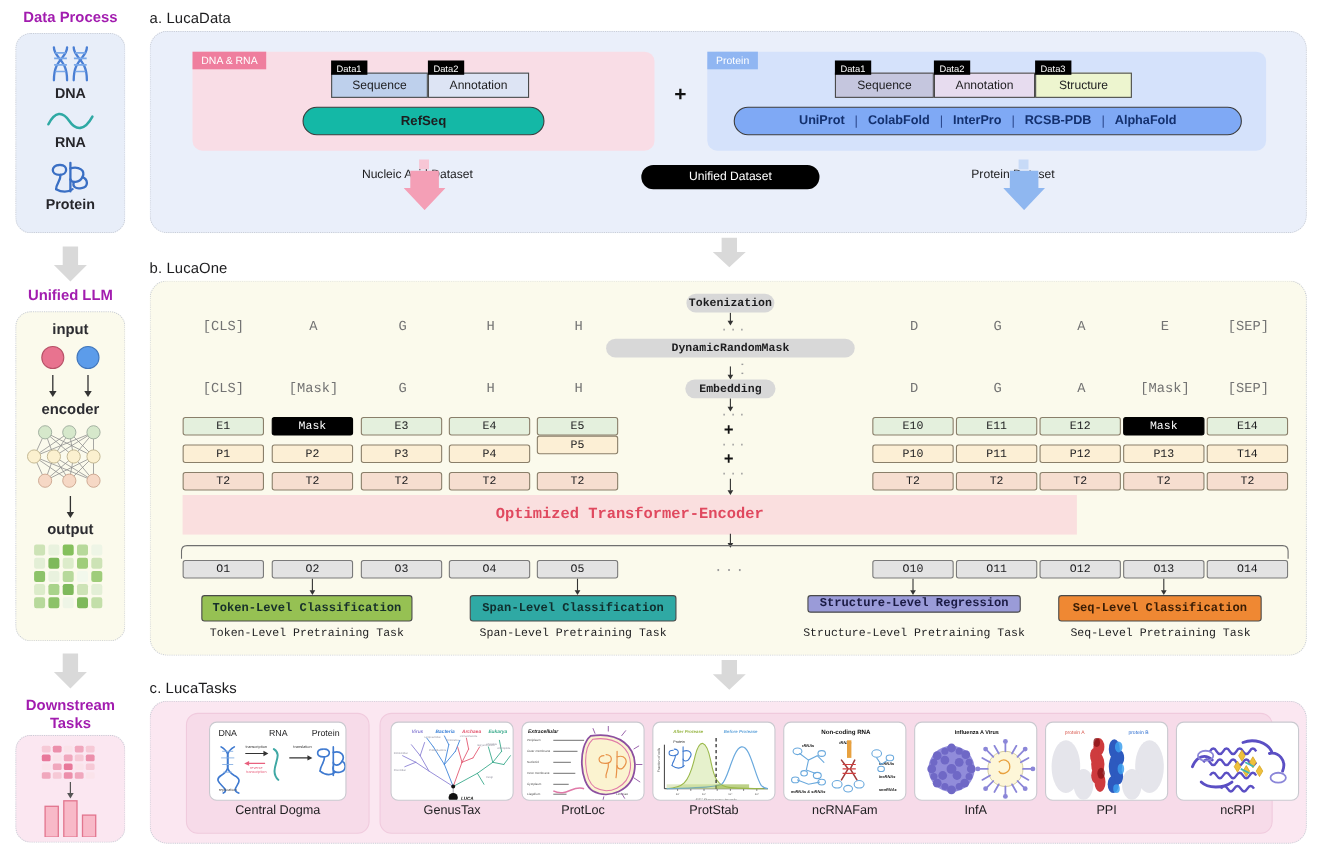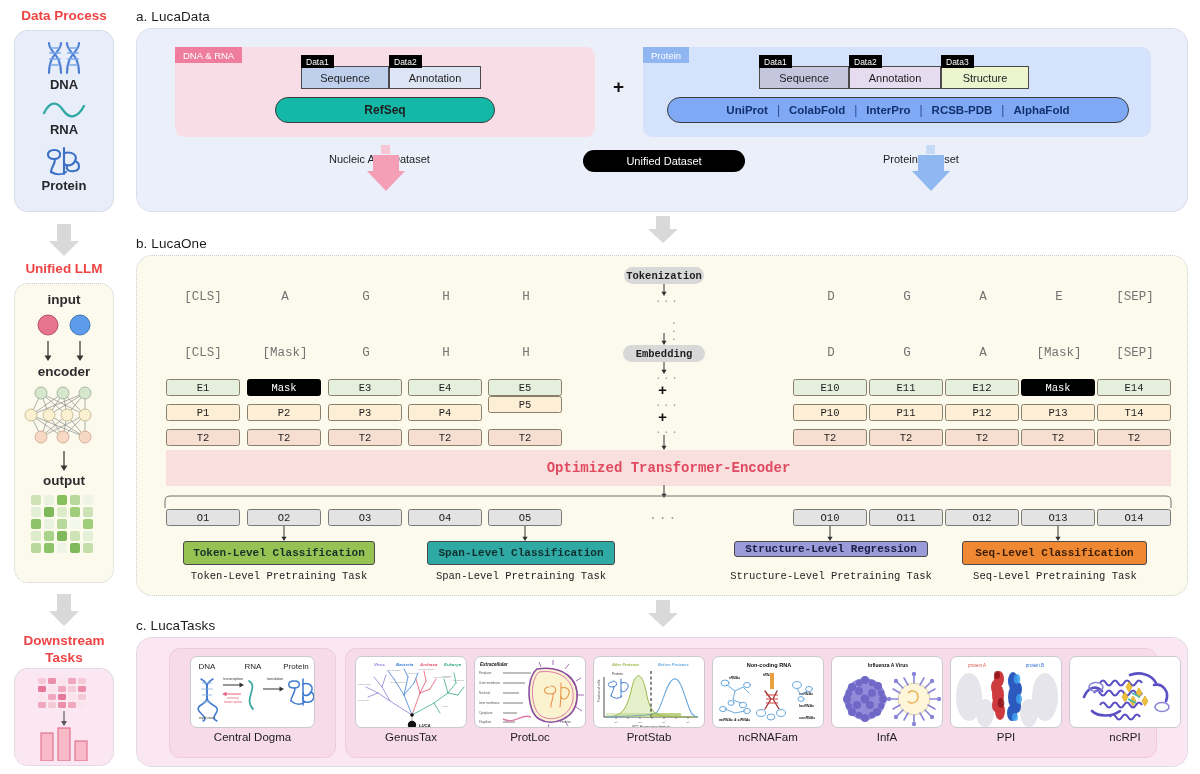--- a/index.html
+++ b/index.html
@@ -9,21 +9,21 @@
     background:#ffffff;
     font-family:"Liberation Sans", sans-serif;
     color:#1d1d1f;
     overflow:hidden;
     position:relative;
   }
 
   
   #left-rail{ position:absolute; left:0; top:0; width:128px; height:774px; }
   .rail-title{
-    text-align:center; font-weight:bold; font-size:13.5px; color:#ef4444;
+    text-align:center; font-weight:bold; font-size:13.5px; color:#a21caf;
     line-height:1.25;
   }
   .rail-box{
     border:1.6px dotted #c9cdd6; border-radius:14px;
     display:flex; flex-direction:column; align-items:center;
     justify-content:flex-start;
   }
   .rail-box.blue { background:#e8eef9; }
   .rail-box.cream{ background:#fbfaec; }
   .rail-box.pink { background:#fbe7f1; }
@@ -411,20 +411,21 @@
 
   <div class="stage" style="left:487px;top:11px;width:80px;height:17px;">Tokenization</div>
   <span style="position:absolute;left:522px;top:28px;">
     <svg width="10" height="13" viewBox="0 0 10 13">
         <path d="M5 0 V8" stroke="#333" stroke-width="1" fill="none"></path>
         <path d="M5 12 l-2.6 -4.3 h5.2 Z" fill="#333"></path>
       </svg>
   </span>
   <div class="vdots" style="left:518px;top:39px;">···</div>
 
+  <div class="stage" style="left:414px;top:52px;width:226px;height:17px;">DynamicRandomMask</div>
   <div class="vdots" style="left:525px;top:70px;transform:rotate(90deg);">···</div>
   <span style="position:absolute;left:522px;top:77px;">
     <svg width="10" height="13" viewBox="0 0 10 13">
         <path d="M5 0 V8" stroke="#333" stroke-width="1" fill="none"></path>
         <path d="M5 12 l-2.6 -4.3 h5.2 Z" fill="#333"></path>
       </svg>
   </span>
   <div class="vdots" style="left:518px;top:88px;">···</div>
 
   <div class="stage" style="left:486px;top:89px;width:82px;height:17px;">Embedding</div>
@@ -494,21 +495,21 @@
   <div class="chip t" style="left:110px;top:173px;width:74px;">T2</div>
   <div class="chip t" style="left:191px;top:173px;width:74px;">T2</div>
   <div class="chip t" style="left:271px;top:173px;width:74px;">T2</div>
   <div class="chip t" style="left:351px;top:173px;width:74px;">T2</div>
   <div class="chip t" style="left:656px;top:173px;width:74px;">T2</div>
   <div class="chip t" style="left:732px;top:173px;width:74px;">T2</div>
   <div class="chip t" style="left:808px;top:173px;width:74px;">T2</div>
   <div class="chip t" style="left:884px;top:173px;width:74px;">T2</div>
   <div class="chip t" style="left:960px;top:173px;width:74px;">T2</div>
 
-  <div class="encbar" style="left:29px;top:194px;width:1005px;height:36px;">Optimized Transformer-Encoder</div>
+  <div class="encbar" style="left:29px;top:194px;width:813px;height:36px;">Optimized Transformer-Encoder</div>
   <span style="position:absolute;left:522px;top:229px;">
     <svg width="10" height="14" viewBox="0 0 10 14">
         <path d="M5 0 V9" stroke="#333" stroke-width="1" fill="none"></path>
         <path d="M5 13 l-2.6 -4.3 h5.2 Z" fill="#333"></path>
       </svg>
   </span>
 
   <span style="position:absolute;left:27px;top:239px;">
     <svg width="1008" height="14" viewBox="0 0 1008 14">
       <path d="M1 13 V6 Q1 1 6 1 H1002 Q1007 1 1007 6 V13" stroke="#6f6f6f" stroke-width="1" fill="none"></path>

